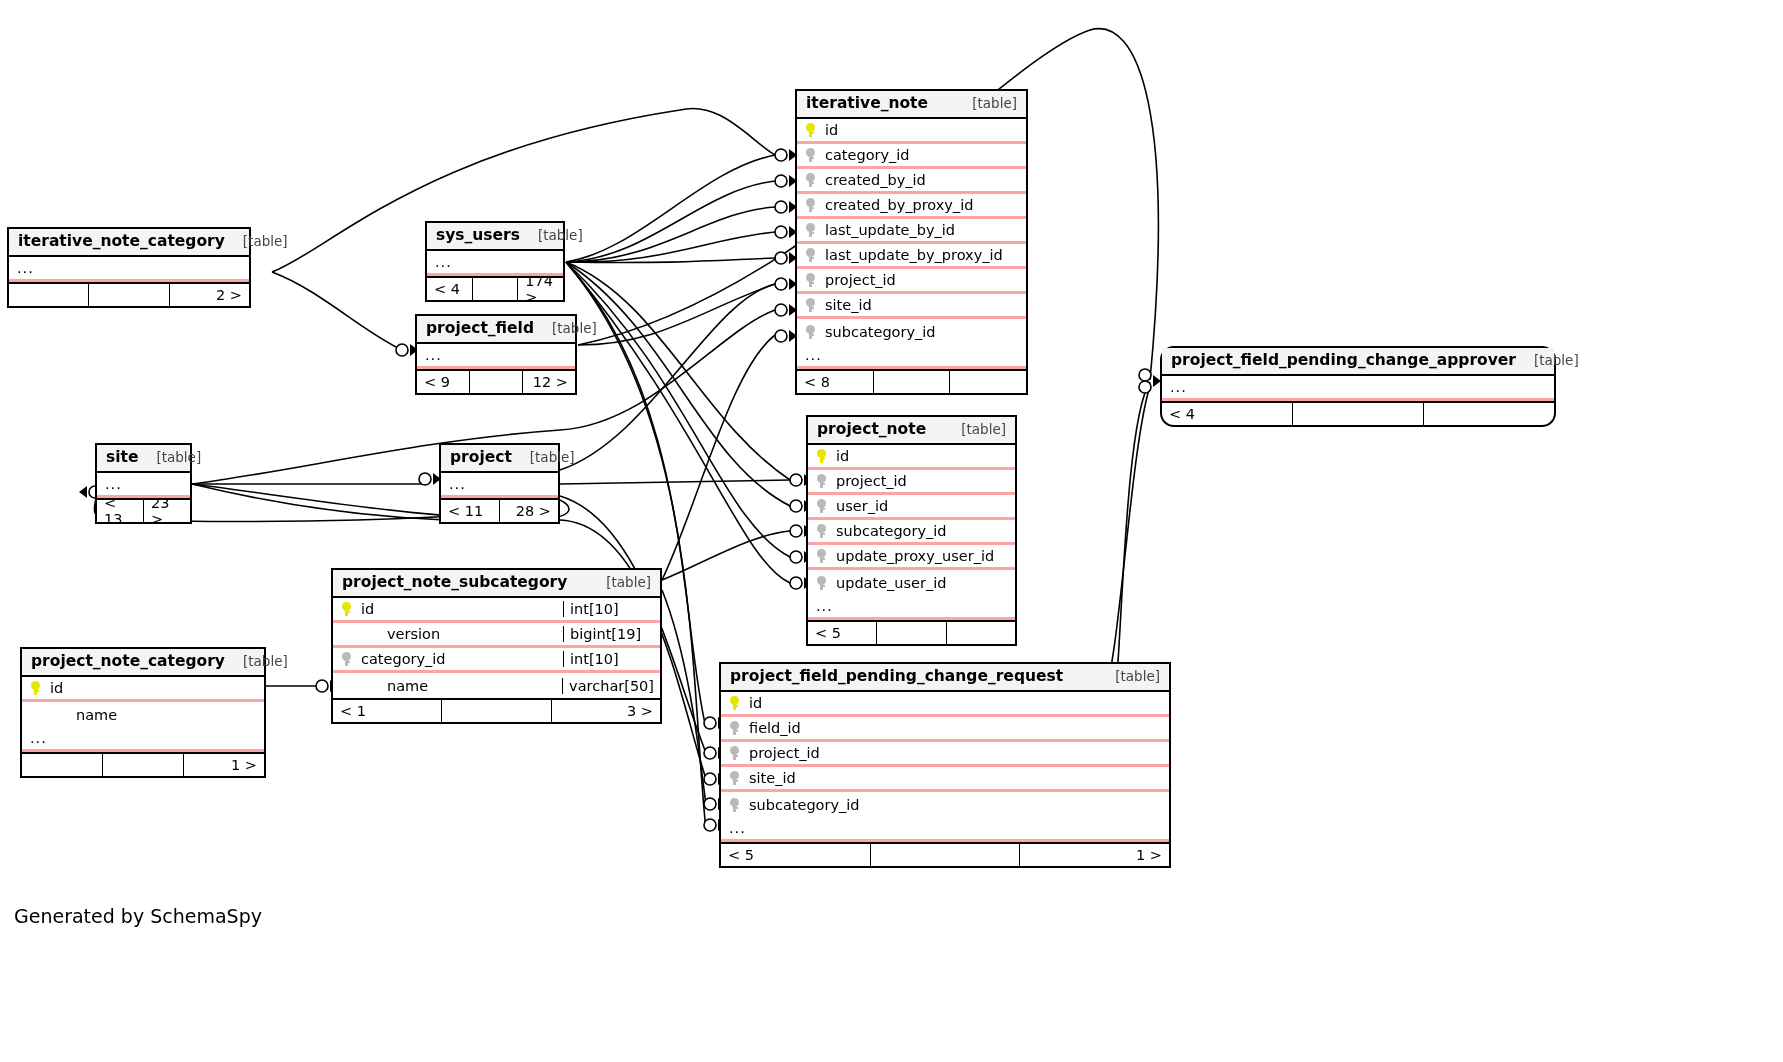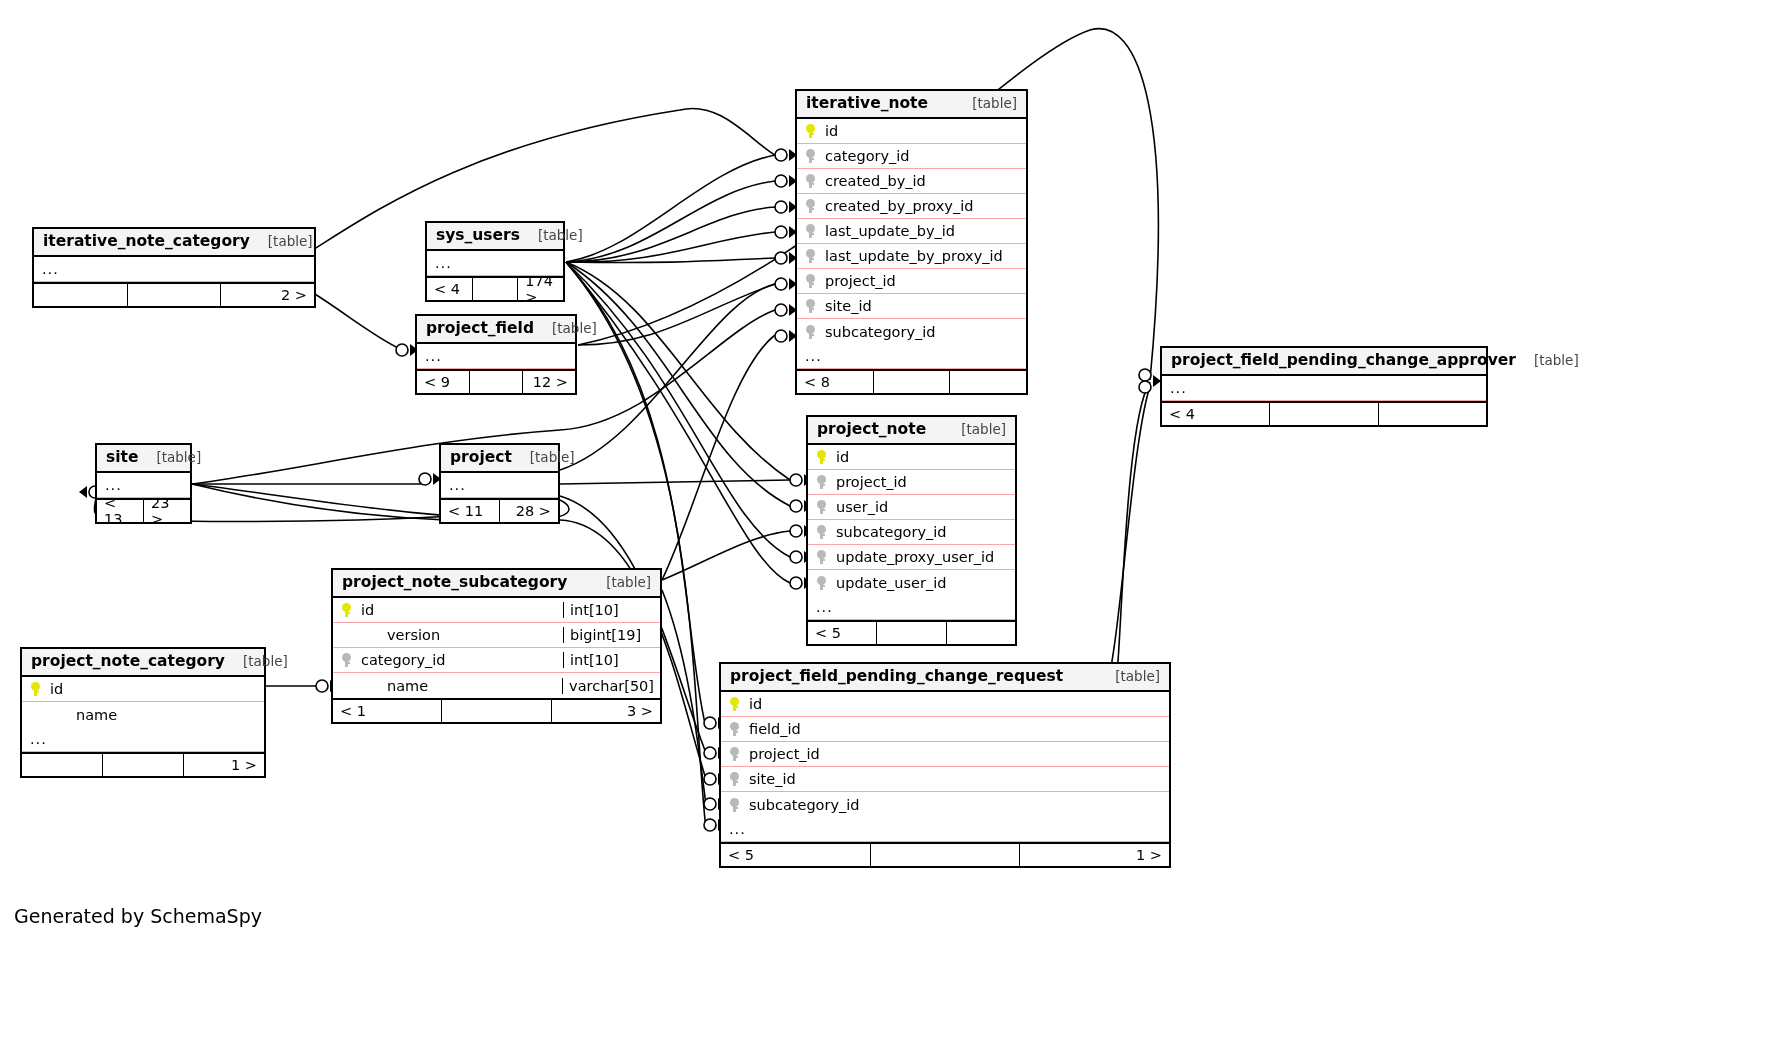--- a/index.html
+++ b/index.html
@@ -7,21 +7,21 @@
        font-family:"DejaVu Sans","Liberation Sans",sans-serif;}
   #canvas{position:absolute;inset:0;}
   #edges{position:absolute;left:0;top:0;width:1783px;height:1062px;pointer-events:none;}
 
   .table{position:absolute;border:2px solid #000;background:#fff;box-sizing:border-box;}
   .thead{display:flex;align-items:center;justify-content:space-between;
          background:#f4f4f4;border-bottom:2px solid #000;padding:3px 9px 5px 9px;}
   .tname{font-weight:bold;font-size:15.5px;color:#000;white-space:nowrap;letter-spacing:0px;}
   .ttag{font-size:13.5px;color:#444;margin-left:18px;white-space:nowrap;}
 
-  .row{display:flex;align-items:center;border-bottom:1px solid #fca5a5;
+  .row{display:flex;align-items:center;border-bottom:3px solid #fca5a5;
        height:25px;box-sizing:border-box;font-size:14.5px;color:#000;}
   .row:last-child{border-bottom:none;}
   .row .kcell{width:26px;flex:0 0 26px;display:flex;align-items:center;justify-content:center;}
   .row .cname{flex:1 1 auto;padding-left:2px;white-space:nowrap;}
   .row .ctype{flex:0 0 auto;border-left:1px solid #000;padding:0 6px;
               min-width:84px;font-size:14.5px;}
   .row.dots{color:#000;padding-left:8px;letter-spacing:1px;}
   .row.plain .cname{padding-left:28px;}
 
   .key{display:inline-block;width:9px;height:14px;position:relative;}
@@ -144,21 +144,21 @@
         <path d="M718,798 L726,804 L718,810 Z"></path>
       <path d="M718,819 L726,825 L718,831 Z"></path>
       <path d="M410,344 L418,350 L410,356 Z"></path>
       <path d="M433,473 L441,479 L433,485 Z"></path>
       <path d="M330,680 L338,686 L330,692 Z"></path>
       <path d="M1153,375 L1161,381 L1153,387 Z"></path>
       <path d="M87,486 L79,492 L87,498 Z"></path>
     </g>
   </svg>
 
-  <div class="table" style="left:32px;top:227px;width:284px;">
+  <div class="table" style="left:7px;top:227px;width:244px;">
     <div class="thead">
       <span class="tname">iterative_note_category</span>
       <span class="ttag">[table]</span>
     </div>
     <div class="row dots">...</div>
     <div class="footer">
       <span class="fc"></span>
       <span class="fc"></span>
       <span class="fc right">2 &gt;</span>
     </div>
@@ -387,21 +387,21 @@
         </div>
     </div>
     <div class="row dots">...</div>
     <div class="footer">
       <span class="fc">&lt; 5</span>
       <span class="fc"></span>
       <span class="fc right"></span>
     </div>
   </div>
 
-  <div class="table" style="left:1160px;top:346px;width:328px;">
+  <div class="table" style="left:1160px;top:346px;width:396px;border-radius:14px;">
     <div class="thead">
       <span class="tname">project_field_pending_change_approver</span>
       <span class="ttag">[table]</span>
     </div>
     <div class="row dots">...</div>
     <div class="footer">
       <span class="fc">&lt; 4</span>
       <span class="fc"></span>
       <span class="fc right"></span>
     </div>

